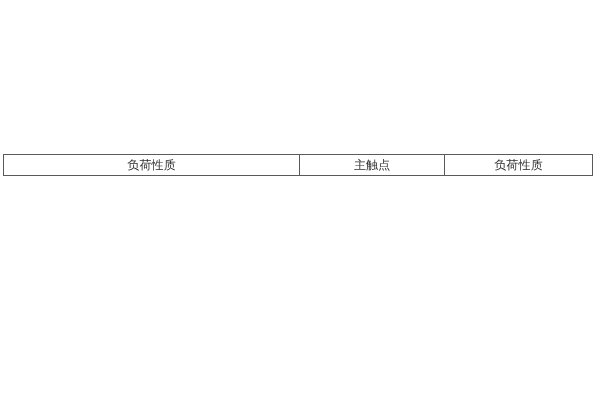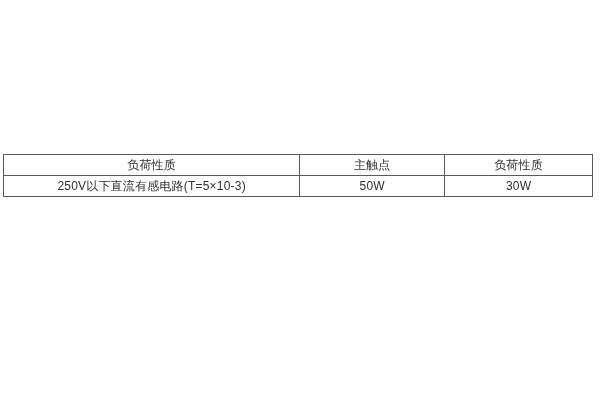--- a/index.html
+++ b/index.html
@@ -49,20 +49,15 @@
       <col class="c-load">
       <col class="c-main">
       <col class="c-signal">
     </colgroup>
     <tbody>
       <tr>
         <td>负荷性质</td>
         <td>主触点</td>
         <td>负荷性质</td>
       </tr>
-      <tr>
-        <td>250V以下直流有感电路(T=5×10-3)</td>
-        <td>50W</td>
-        <td>30W</td>
-      </tr>
     </tbody>
   </table>
 </div>
 
 </body></html>

